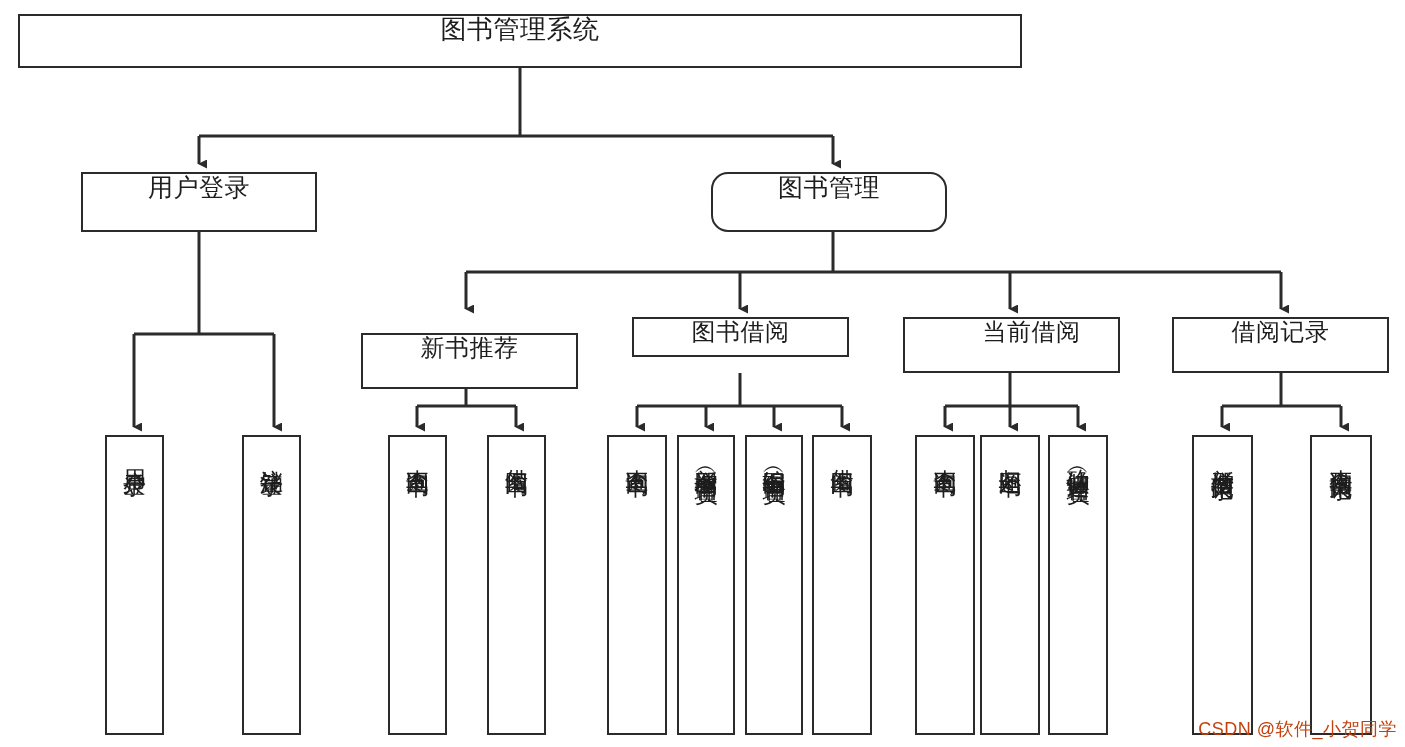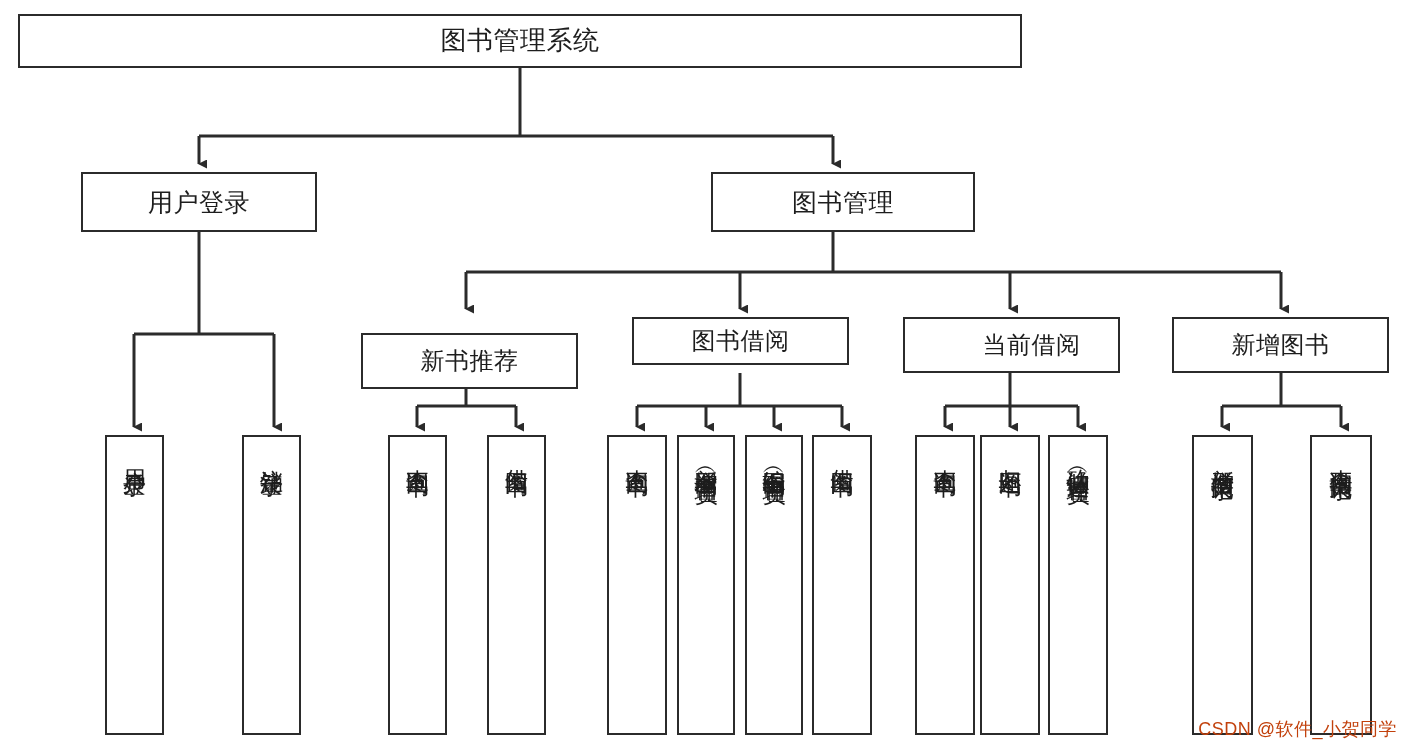--- a/index.html
+++ b/index.html
@@ -27,21 +27,21 @@
     width: 1405px;
     height: 747px;
     pointer-events: none;
   }
   .node {
     position: absolute;
     box-sizing: border-box;
     background: #ffffff;
     border: 2.5px solid #2b2b2b;
     display: flex;
-    align-items: center;
+    align-items: flex-start;
     justify-content: center;
     color: #1d1d1d;
   }
   .node-label {
     display: block;
     text-align: center;
     line-height: 1.05;
     letter-spacing: 0.5px;
   }
   
@@ -132,35 +132,35 @@
     </g>
   </svg>
 
   <div class="node horiz root" style="left:18px; top:14px; width:1004px; height:54px;">
     <span class="node-label">图书管理系统</span>
   </div>
 
   <div class="node horiz lvl2" style="left:81px; top:172px; width:236px; height:60px;">
     <span class="node-label">用户登录</span>
   </div>
-  <div class="node horiz lvl2" style="left:711px; top:172px; width:264px; height:60px;">
+  <div class="node horiz lvl2" style="left:711px; top:172px; width:236px; height:60px;border-radius:17px;">
     <span class="node-label">图书管理</span>
   </div>
 
   <div class="node horiz lvl3" style="left:361px; top:317px; width:217px; height:56px;margin-top:16px;">
     <span class="node-label">新书推荐</span>
   </div>
-  <div class="node horiz lvl3" style="left:632px; top:317px; width:217px; height:48px;">
+  <div class="node horiz lvl3" style="left:632px; top:317px; width:217px; height:40px;">
     <span class="node-label">图书借阅</span>
   </div>
   <div class="node horiz lvl3" style="left:903px; top:317px; width:217px; height:56px;padding-left:40px;">
     <span class="node-label">当前借阅</span>
   </div>
   <div class="node horiz lvl3" style="left:1172px; top:317px; width:217px; height:56px;">
-    <span class="node-label">新增图书</span>
+    <span class="node-label">借阅记录</span>
   </div>
 
   <div class="node leaf" style="left:105px; top:435px; width:59px; height:300px;">
     <span class="node-label">用户登录</span>
   </div>
   <div class="node leaf" style="left:242px; top:435px; width:59px; height:300px;">
     <span class="node-label">注销登录</span>
   </div>
 
   <div class="node leaf" style="left:388px; top:435px; width:59px; height:300px;">

